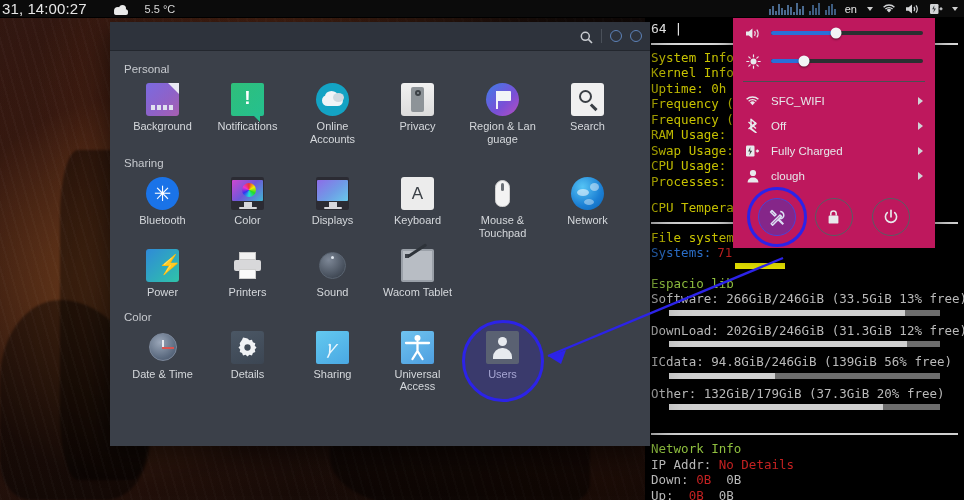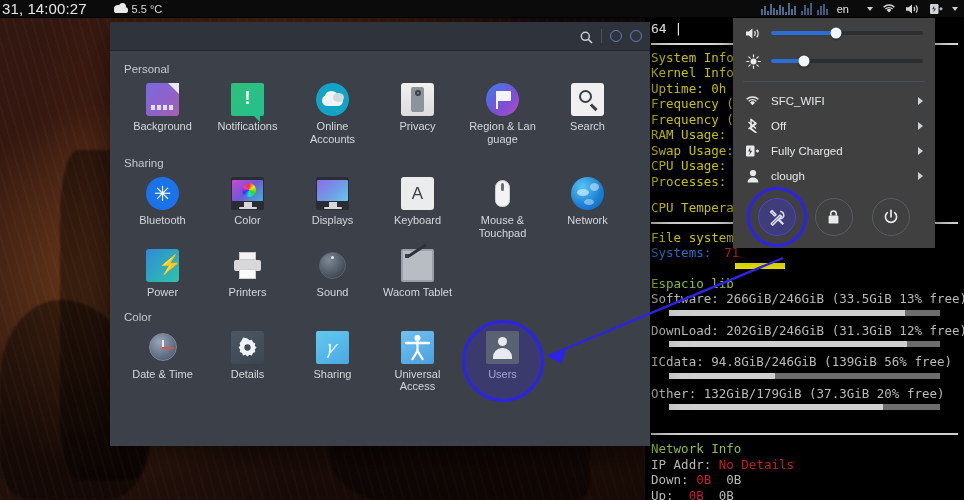--- a/index.html
+++ b/index.html
@@ -30,33 +30,33 @@
 
   
   .topbar {
     position: absolute; top: 0; left: 0; width: 964px; height: 18px;
     background: #0b0b0b; color: #d8d8d8;
     font-size: 11px; display: flex; align-items: center;
     z-index: 60; border-bottom: 1px solid #000;
   }
   .tb-left { display: flex; align-items: center; gap: 7px; padding-left: 2px; }
   .tb-clock { color: #e6e6e6; font-size: 15px; white-space: nowrap; letter-spacing: .1px; }
-  .tb-weather { display: flex; align-items: flex-start; gap: 4px; margin-left: 20px; }
+  .tb-weather { display: flex; align-items: flex-end; gap: 17px; margin-left: 20px; }
   .cloud-ic { width: 14px; height: 10px; position: relative; }
   .cloud-ic i { position: absolute; background: #e9e9e9; border-radius: 50%; }
   .cloud-ic i:nth-child(1){ width:8px;height:8px; left:0; top:2px; }
   .cloud-ic i:nth-child(2){ width:7px;height:7px; left:5px; top:0px; }
   .cloud-ic i:nth-child(3){ width:7px;height:5px; left:7px; top:4px; }
   .cloud-ic i:nth-child(4){ width:14px;height:4px; left:0; bottom:0; border-radius:3px; }
   .tb-spacer { flex: 1; }
   .tb-right { display: flex; align-items: center; gap: 9px; padding-right: 6px; }
   .tb-graph { display: flex; align-items: flex-end; gap: 1px; height: 13px; }
   .tb-graph span { width: 2px; background: #4a6a8f; }
   .tb-graph .g2 { background:#3d5c80; }
-  .tb-lang { font-size: 11px; color: #e6e6e6; display:flex; align-items:center; gap:18px;}
+  .tb-lang { font-size: 11px; color: #e6e6e6; display:flex; align-items:center; gap:10px;}
   .caret-dn { width:0;height:0;border-left:3.5px solid transparent;border-right:3.5px solid transparent;border-top:4px solid #cfcfcf; }
   .tb-ic { opacity: .92; display:flex; align-items:center; }
 
   
   .conky {
     position: absolute; left: 645px; top: 18px; width: 319px; height: 482px;
     background: #000; color: #b9b9b9;
     font-family: "DejaVu Sans Mono", "Liberation Mono", monospace;
     font-size: 12.5px; line-height: 15.5px; z-index: 20;
     overflow: hidden; padding: 0;
@@ -204,21 +204,21 @@
   .ic-ua { background:linear-gradient(150deg,#6fc3ef 0%, #4e9fe0 100%); border-radius:2px; }
   .ic-ua .p { position:absolute; left:0;right:0;top:0;bottom:0; }
 
   .ic-users { background:#5a6172; border-radius:2px; }
   .ic-users .head { position:absolute; left:12px; top:6px; width:9px;height:9px;border-radius:50%;background:#e7eaef;}
   .ic-users .body { position:absolute; left:7px; top:17px; width:19px;height:11px;border-radius:9px 9px 0 0;background:#e7eaef;}
 
   
   .popup {
     position:absolute; right: 29px; top: 13px; width: 202px;
-    background:#404040; z-index:50;
+    background:#be185d; z-index:50;
     box-shadow: 0 6px 20px rgba(0,0,0,.55);
     padding: 6px 0 0 0;
     color:#e8eaec;
   }
   .slider-row { display:flex; align-items:center; gap:10px; padding: 6px 12px; }
   .sl-ic { width:16px; height:16px; position:relative; flex:none; display:flex; align-items:center; justify-content:center; color:#e8eaec; }
   .slider { position:relative; flex:1; height:4px; background:#2b2f31; border-radius:2px; }
   .slider .fill { position:absolute; left:0; top:0; bottom:0; background:#2a6fd8; border-radius:2px; }
   .slider .knob { position:absolute; top:50%; transform:translate(-50%,-50%); width:11px;height:11px;
       border-radius:50%; background:#f2f4f6; box-shadow:0 1px 2px rgba(0,0,0,.5); }
@@ -323,21 +323,21 @@
     <div class="ck-line yw">Frequency (</div>
     <div class="ck-line yw">Frequency (</div>
     <div class="ck-line yw">RAM Usage:</div>
     <div class="ck-line yw">Swap Usage:</div>
     <div class="ck-line yw">CPU Usage:</div>
     <div class="ck-line yw">Processes:</div>
     <div class="sect-gap"></div>
     <div class="ck-line yw">CPU Tempera</div>
     <div class="ck-rule thin"></div>
     <div class="ck-line yw">File system</div>
-    <div class="ck-line"><span class="bl">Systems:</span><span class="rd" style="margin-left:13px">71</span></div>
+    <div class="ck-line"><span class="bl">Systems:</span><span class="rd" style="margin-left:6px">71</span></div>
     <div class="ck-bar-y"></div>
     <div class="ck-line gr">Espacio lib</div>
 
     <div>
       <div class="ck-line gy"><span>Software:</span> <span>266GiB/246GiB</span> <span>(33.5GiB 13%</span> <span>free)</span></div>
       <div class="ck-bar">
           <i style="width:87%"></i>
         </div>
     </div>
     <div>

